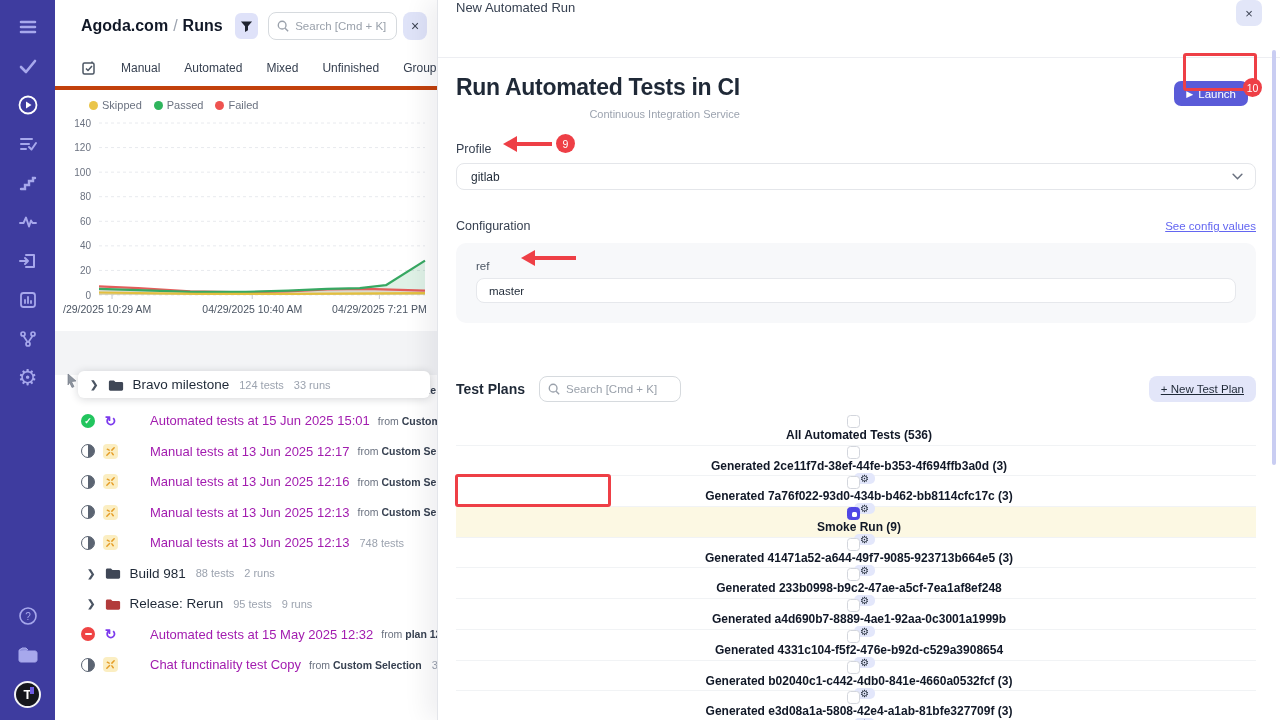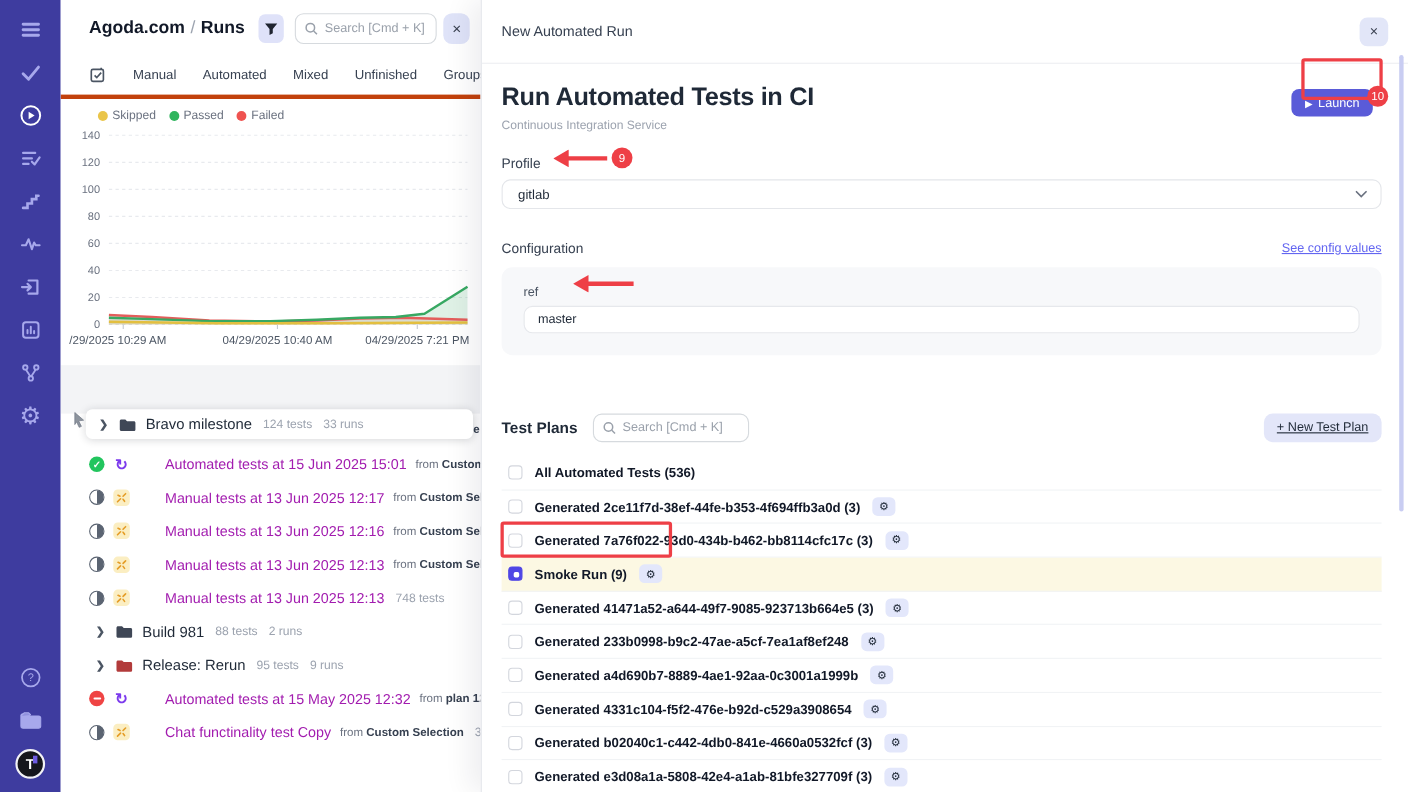--- a/index.html
+++ b/index.html
@@ -69,50 +69,50 @@
   .run-title { font-size:13px; color:#a21caf;margin-left:23px; }
   .run-from { font-size:10.5px; color:#6b7280; margin-left:8px; }
   .run-from b { color:#374151; }
   .test-pill { display:inline-flex; align-items:center; gap:3px; background:#e9ebef; border-radius:9px; padding:1.5px 8px;
                font-size:10.5px; color:#374151; margin-left:10px; cursor:pointer; }
   .run-count { font-size:11px; color:#9ca3af; margin-left:10px; }
 
   
   .drawer { position:absolute; left:437px; top:0; width:843px; height:720px; background:#fff;
             border-left:1px solid #e3e5ea; box-shadow:-10px 0 24px rgba(15,20,40,.07); }
-  .dr-header { height:58px; display:flex; align-items:center; justify-content:space-between;
+  .dr-header { height:58px; display:flex; justify-content:space-between;
                padding:0 18px 0 18px; border-bottom:1px solid #edeef2; }
   .dr-header-title { font-size:13px; color:#374151; }
   .dr-close { width:26px; height:26px; background:#e2e6f8; border:none; border-radius:7px; color:#3b4252;
               font-size:13px; cursor:pointer; line-height:1; }
   .dr-body { padding:16px 24px 0 18px; }
   .title-row { display:flex; align-items:flex-start; justify-content:space-between; }
   .dr-title { font-size:23px; font-weight:bold; color:#1f2937; letter-spacing:-0.3px; }
-  .dr-sub { font-size:11px; color:#9ca3af; margin-top:7px; }
+  .dr-sub { font-size:11px; color:#9ca3af; margin-top:7px;text-align:right; }
   .launch-btn { background:#5a5bd8; color:#fff; border:none; border-radius:7px; height:25px; padding:0 12px;
                 font-size:11.5px; display:flex; align-items:center; gap:5px; cursor:pointer; margin:7px 8px 0 0;
                 font-family:"Liberation Sans",sans-serif; }
   .field-label { font-size:12.5px; color:#374151; }
   .profile-block { margin-top:22px; }
   .select { margin-top:7px; height:27px; border:1px solid #e4e6ea; border-radius:8px; display:flex; align-items:center;
             justify-content:space-between; padding:0 12px 0 14px; cursor:pointer; background:#fff; }
   .select-value { font-size:12px; color:#1f2937; }
   .config-row { margin-top:29px; display:flex; align-items:center; justify-content:space-between; }
   .config-link { font-size:11.5px; color:#6366f1; text-decoration:underline; cursor:pointer; }
   .config-card { margin-top:10px; background:#f7f8fa; border-radius:10px; padding:17px 20px 20px; }
   .ref-label { font-size:11.5px; color:#4b5563; }
   .ref-input { margin-top:6px; width:100%; height:25px; border:1px solid #e6e8ec; border-radius:8px; background:#fff;
                padding:0 12px; font-size:11.5px; color:#1f2937; outline:none; font-family:"Liberation Sans",sans-serif; }
   .plans-header { margin-top:53px; display:flex; align-items:center; }
   .plans-title { font-size:14px; font-weight:bold; color:#1f2937; margin-right:14px; }
   .plans-header .search-box { margin-left:0; width:142px; height:26px; }
   .new-plan-btn { margin-left:auto; background:#e3e6f9; border:none; border-radius:8px; height:26px; padding:0 12px;
                   font-size:11.5px; color:#1f2937; cursor:pointer; font-family:"Liberation Sans",sans-serif;text-decoration:underline; }
   .plans-list { margin-top:13px; }
-  .plan-row { height:30.7px; display:flex; align-items:center; border-bottom:1px solid #f1f3f5; padding-left:6px; }
+  .plan-row { height:30.7px; display:flex; align-items:center; border-bottom:1px solid #f1f3f5; padding-left:6px;flex-direction:column; }
   .plan-row.checked { background:#fcf8e3; }
   .cbx { width:13px; height:13px; border:1.5px solid #d3d6dd; border-radius:3.5px; background:#fff; flex:none;
          margin-right:11px; cursor:pointer; }
   .cbx.on { background:#4f46e5; border-color:#4f46e5; position:relative; }
   .cbx.on::after { content:""; position:absolute; left:3.5px; top:3.5px; width:5px; height:5px; background:#fff; border-radius:1.5px; }
   .plan-label { font-size:12px; font-weight:bold; color:#111827; }
   .plan-gear { margin-left:11px; background:#e3e7fb; border:none; border-radius:5px; width:21px; height:17px;
                font-size:10px; color:#1f2937; cursor:pointer; display:flex; align-items:center; justify-content:center; }
   .dr-scrollbar { position:absolute; right:4px; top:50px; width:4px; height:415px; background:#c9cdf2; border-radius:2px; }
 

